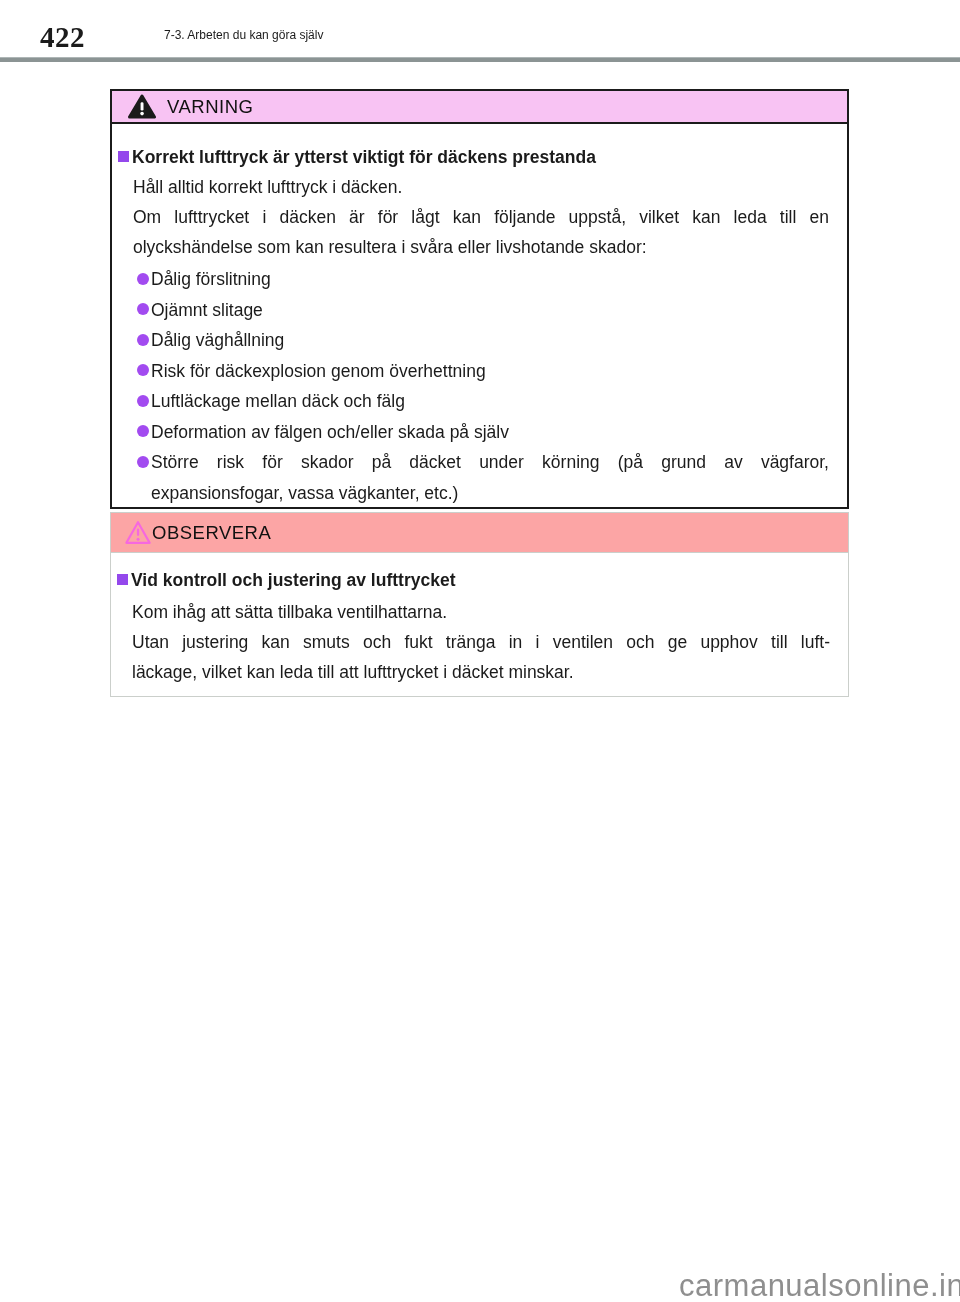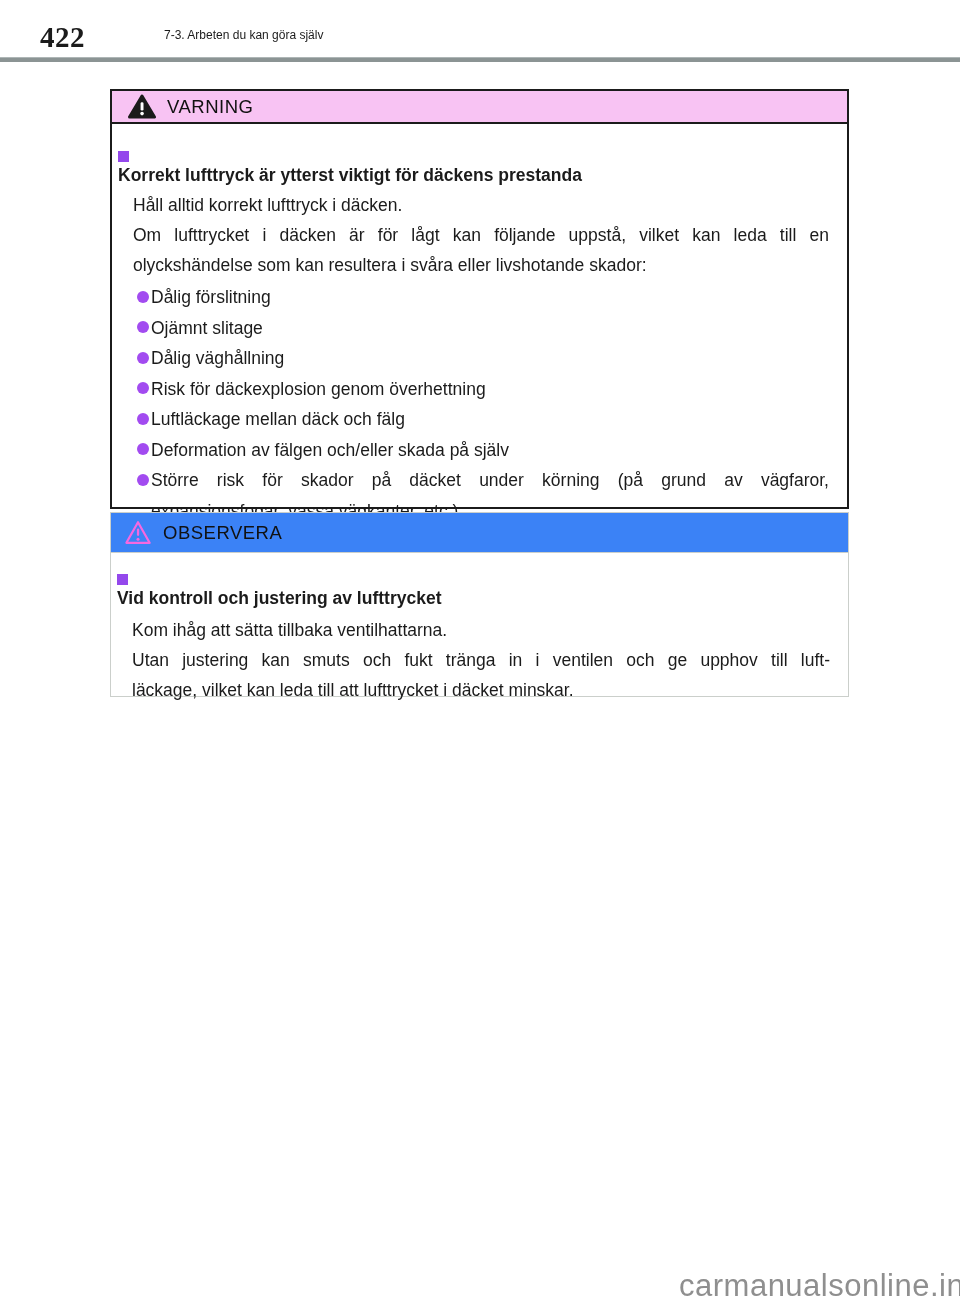--- a/index.html
+++ b/index.html
@@ -28,32 +28,32 @@
 
   
   .box{position:absolute;left:110px;width:739px;background:#fff;}
   .warning-box{top:89px;height:420px;border:2px solid var(--text-black);}
   .warning-box .box-header{
     height:33px;background:var(--warning-header-pink);border-bottom:2px solid var(--text-black);
     display:flex;align-items:center;padding-left:16px;gap:11px;
   }
   .notice-box{top:512px;height:185px;border:1px solid var(--notice-border-gray);}
   .notice-box .box-header{
-    height:40px;background:#3b82f6;border-bottom:1px solid var(--notice-border-gray);
-    display:flex;align-items:center;padding-left:14px;gap:12px;
+    height:40px;background:#fca5a5;border-bottom:1px solid var(--notice-border-gray);
+    display:flex;align-items:center;padding-left:14px;gap:1px;
   }
   .box-title{font-size:18.5px;letter-spacing:.5px;color:#111;}
   .box-header svg{flex:0 0 auto;display:block;}
 
   
   .box-body{padding:0 18px 0 6px;font-size:17.5px;line-height:30px;}
   .warning-box .box-body{padding-top:22px;}
   .notice-box .box-body{padding-top:16px;}
 
-  .sub-heading{display:flex;align-items:flex-start;gap:2px;font-weight:bold;line-height:22px;flex-direction:column;}
+  .sub-heading{display:flex;align-items:flex-start;gap:2px;font-weight:bold;line-height:22px;}
   .sq{flex:0 0 auto;width:11px;height:11px;margin:5px 1px 0 0;background:var(--heading-square-purple);}
 
   .para{margin:4px 0 0 15px;}
   .notice-box .para{margin-top:6px;}
   .just{text-align:justify;text-align-last:justify;-moz-text-align-last:justify;}
 
   ul.bullet-list{list-style:none;margin:2px 0 0 19px;padding:0;line-height:30.5px;}
   ul.bullet-list li{position:relative;padding-left:14px;}
   ul.bullet-list li::before{
     content:"";position:absolute;left:0;top:8.5px;width:12px;height:12px;border-radius:50%;

